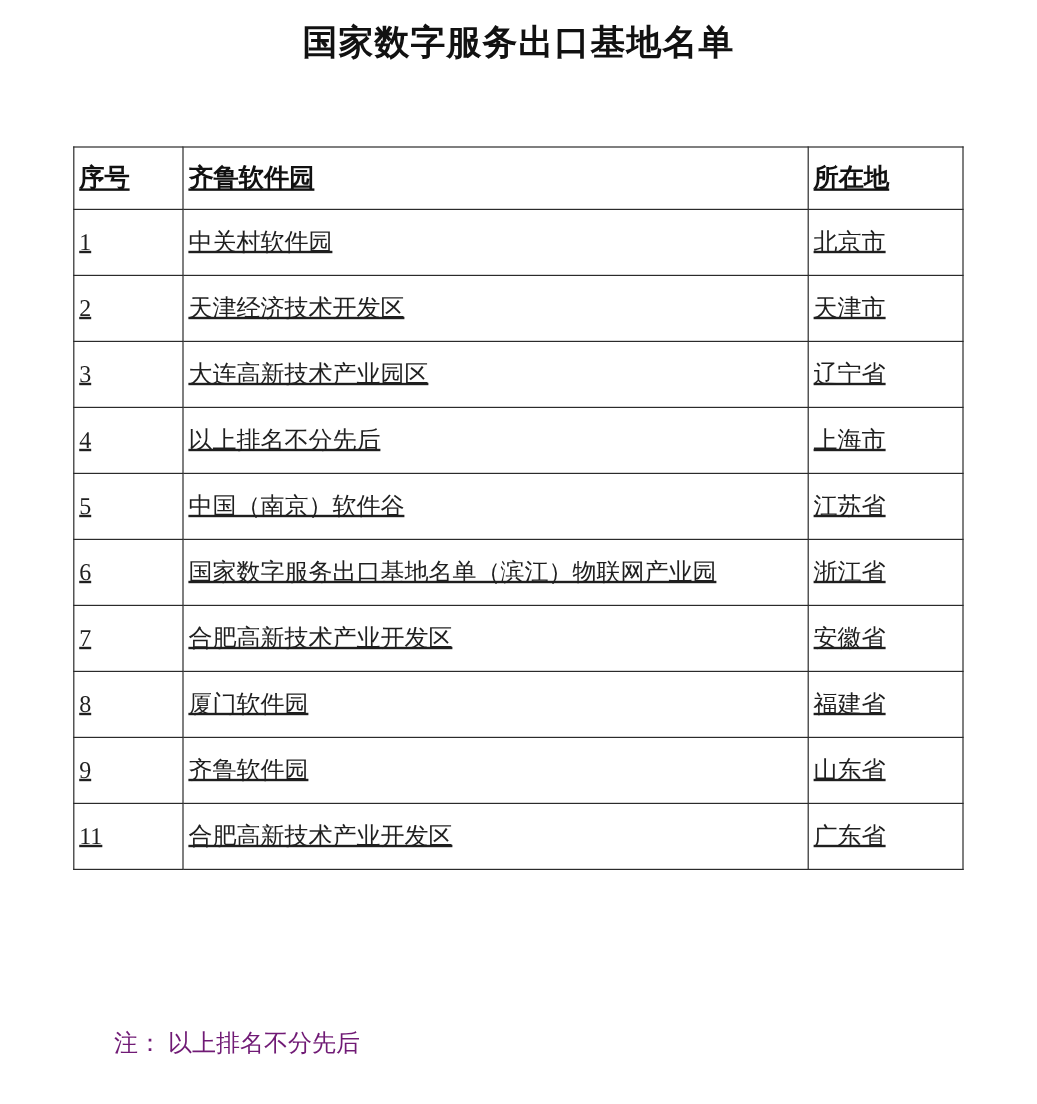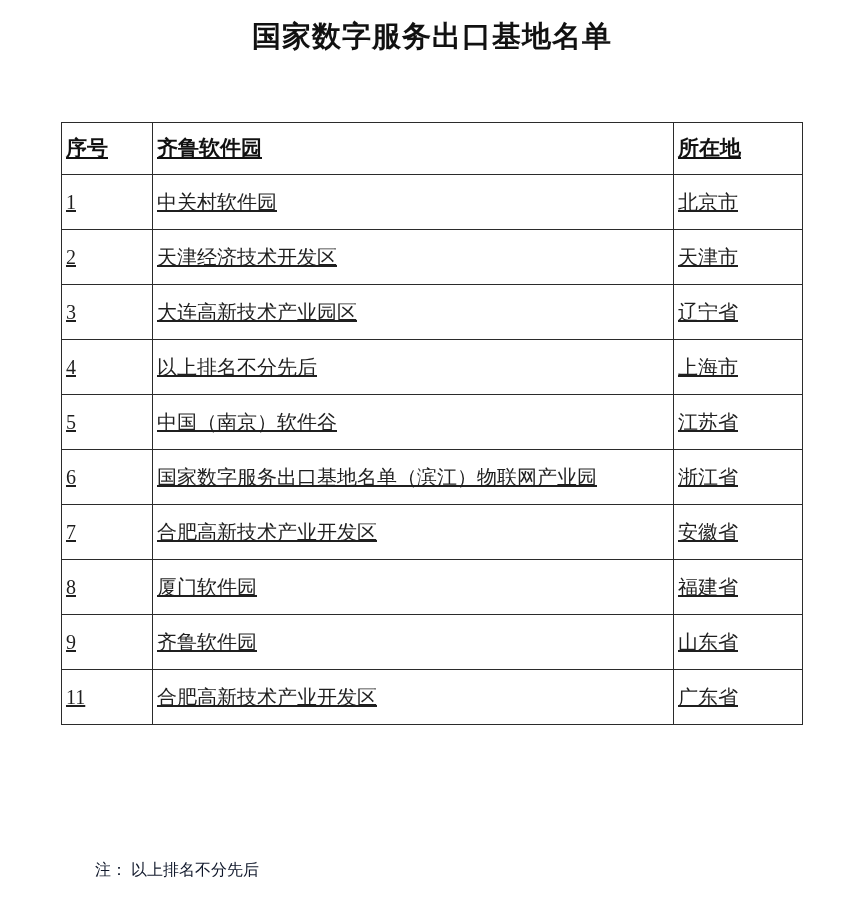--- a/index.html
+++ b/index.html
@@ -62,23 +62,23 @@
   }
   table.base-table td {
     height: 54px;
     font-weight: normal;
   }
   .note {
     position: absolute;
     left: 95px;
     top: 856px;
     margin: 0;
-    font-size: 16px;
+    font-size: 20px;
     line-height: 28px;
-    color: #0f172a;
+    color: #701a75;
   }
 </style>
 </head>
 <body>
 
 <div class="page">
 
   <h1 class="title">国家数字服务出口基地名单</h1>
 
   <table class="base-table">

